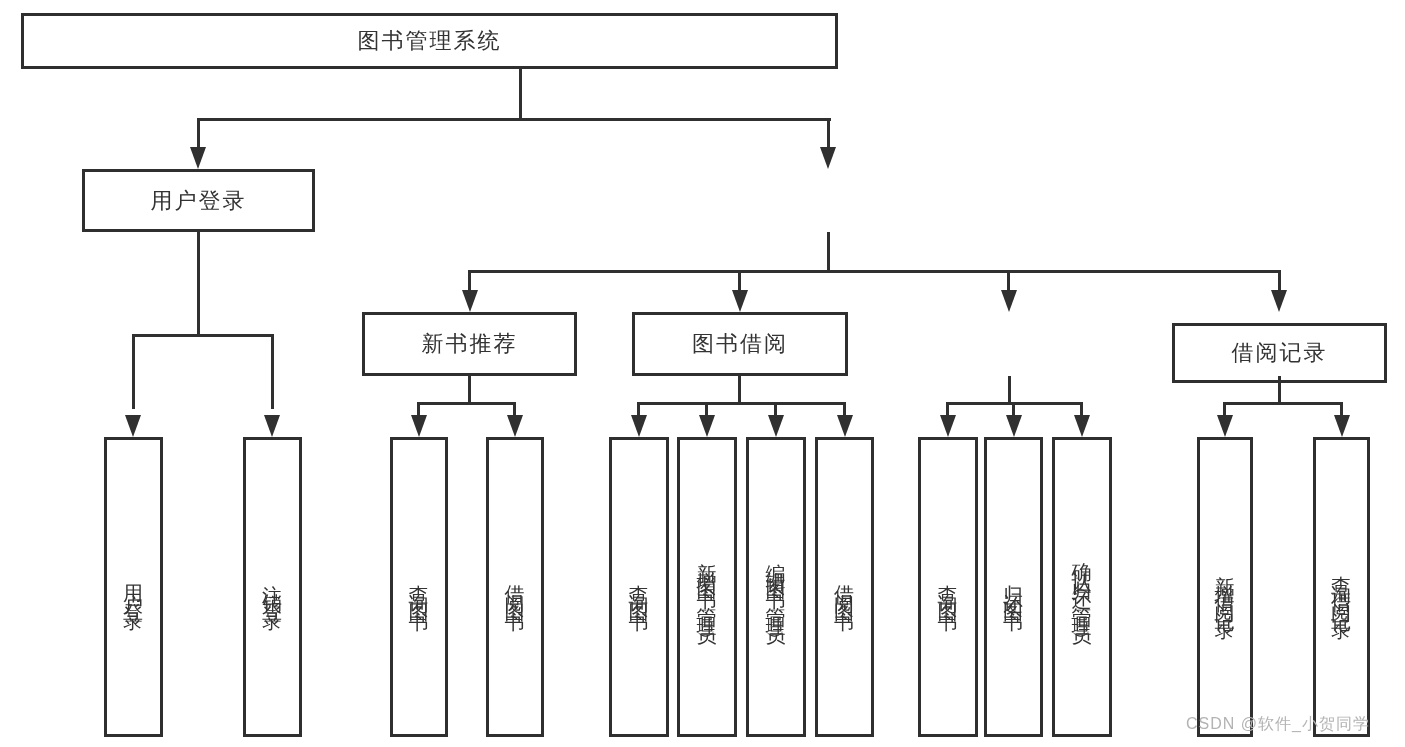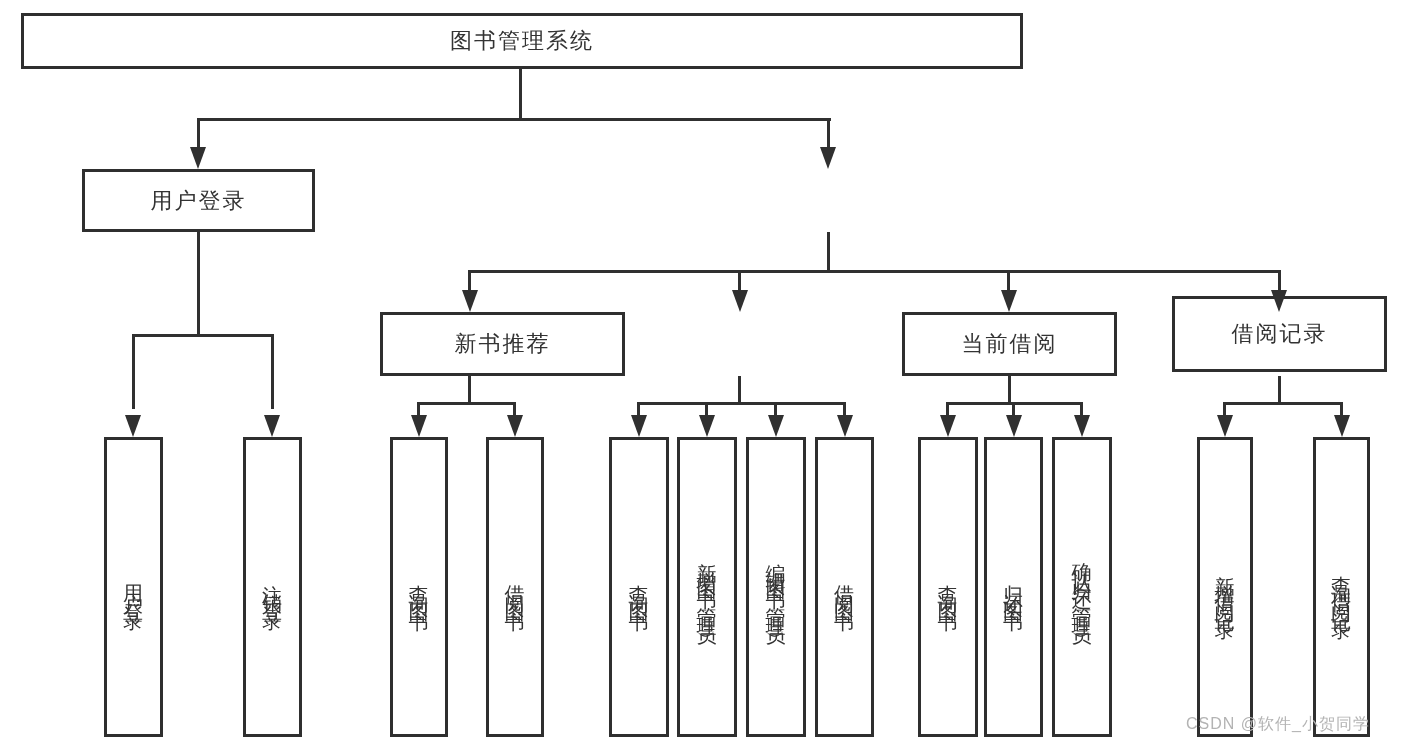--- a/index.html
+++ b/index.html
@@ -25,35 +25,35 @@
   }
   .watermark{
     position:absolute;font-size:16px;color:#b3b3b3;letter-spacing:1px;white-space:nowrap;z-index:5;
   }
 </style>
 </head>
 <body>
 
 <div class="canvas">
 
-  <div class="box" style="left:21px;top:13px;width:1002px;height:56px">
+  <div class="box" style="left:21px;top:13px;width:817px;height:56px">
     <span class="hlabel">图书管理系统</span>
   </div>
 
   <div class="box" style="left:82px;top:169px;width:233px;height:63px">
     <span class="hlabel">用户登录</span>
   </div>
 
-  <div class="box" style="left:380px;top:312px;width:245px;height:64px">
+  <div class="box" style="left:362px;top:312px;width:215px;height:64px">
     <span class="hlabel">新书推荐</span>
   </div>
-  <div class="box" style="left:902px;top:312px;width:215px;height:64px">
-    <span class="hlabel">当前借阅</span>
+  <div class="box" style="left:632px;top:312px;width:216px;height:64px">
+    <span class="hlabel">图书借阅</span>
   </div>
-  <div class="box" style="left:1172px;top:296px;width:215px;height:76px">
+  <div class="box" style="left:1172px;top:323px;width:215px;height:60px">
     <span class="hlabel">借阅记录</span>
   </div>
 
   <div class="box" style="left:104px;top:437px;width:59px;height:300px">
     <span class="vtext">用户登录</span>
   </div>
   <div class="box" style="left:243px;top:437px;width:59px;height:300px">
     <span class="vtext">注销登录</span>
   </div>
 

